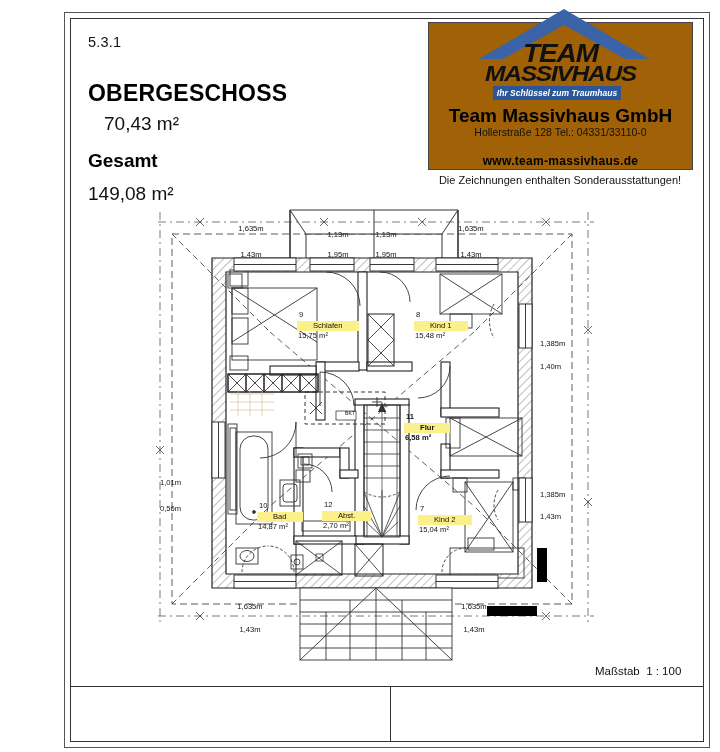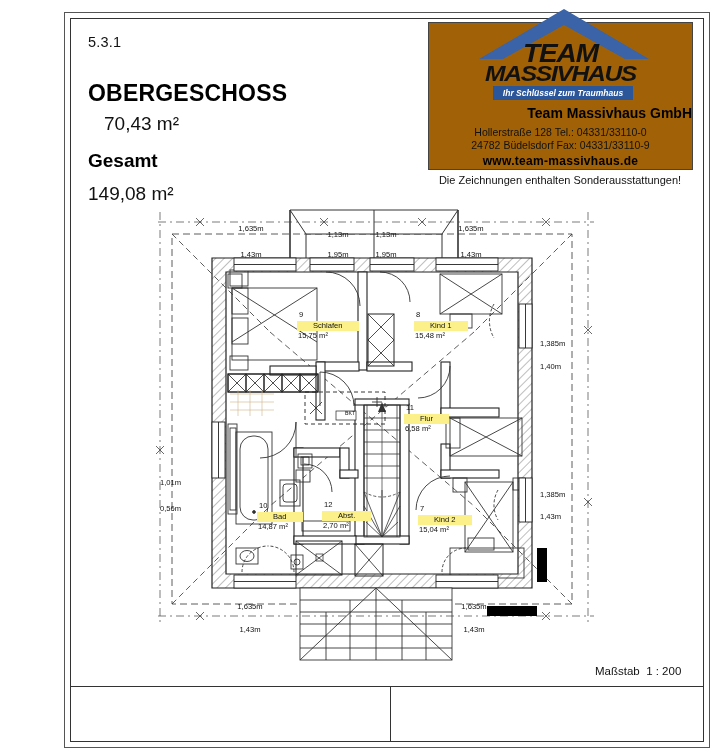--- a/index.html
+++ b/index.html
@@ -85,29 +85,29 @@
   }
   .logo-massiv {
     position: absolute; left: 0; right: 0; top: 38px;
     text-align: center;
     font-size: 22px; font-weight: bold; letter-spacing: -1.2px;
     color: #111; font-style: italic;
     transform: scaleX(1.12);
   }
   .logo-slogan {
     position: absolute; left: 64px; top: 63px;
-    width: 140px; height: 14px;
+    width: 128px; height: 14px;
     background: #2b5699;
     color: #fff; font-size: 8.5px; font-weight: bold;
     text-align: center; line-height: 14px;
     font-style: italic;
   }
   .logo-company {
     position: absolute; left: 0; right: 0; top: 82px;
-    text-align: right; font-size: 14px; font-weight: bold; color: #000;
+    text-align: center; font-size: 19px; font-weight: bold; color: #000;
   }
   .logo-addr {
     position: absolute; left: 0; right: 0;
     text-align: center; font-size: 10.5px; color: #111;
   }
   .logo-addr.l1 { top: 103px; }
   .logo-addr.l2 { top: 116px; }
   .logo-web {
     position: absolute; left: 0; right: 0; top: 131px;
     text-align: center; font-size: 12px; font-weight: bold; color: #000;
@@ -175,27 +175,26 @@
     <div class="roof">
       <svg width="170" height="54" viewBox="0 0 170 54">
         <polygon points="85,0 170,50 146,50 85,16 24,50 0,50" fill="#3a63a8"></polygon>
       </svg>
     </div>
     <div class="logo-team">TEAM</div>
     <div class="logo-massiv">MASSIVHAUS</div>
     <div class="logo-slogan">Ihr Schlüssel zum Traumhaus</div>
     <div class="logo-company">Team Massivhaus GmbH</div>
     <div class="logo-addr l1">Hollerstraße 128   Tel.: 04331/33110-0</div>
-    <div class="logo-addr l2">24782 Büdelsdorf  Fax: 04331/33110-9</div>
     <div class="logo-web">www.team-massivhaus.de</div>
   </div>
   <div class="logo-note">Die Zeichnungen enthalten Sonderausstattungen!</div>
 
   <div class="scale-text">
-    <span>Maßstab</span>&nbsp;&nbsp;<span>1 : 200</span>
+    <span>Maßstab</span>&nbsp;&nbsp;<span>1 : 100</span>
   </div>
 
   <div id="planwrap">
   <svg id="plan" width="450" height="470" viewBox="0 0 450 470">
     <defs>
       <pattern id="hatch" width="6" height="6" patternTransform="rotate(45)" patternUnits="userSpaceOnUse">
         <line x1="0" y1="0" x2="0" y2="6" stroke="#444" stroke-width="0.7"></line>
       </pattern>
       <g id="wingX">
         <rect x="0" y="0" width="18" height="18" fill="none" stroke="#222" stroke-width="1"></rect>
@@ -506,21 +505,21 @@
     <span class="nm">Schlafen</span>
     <span class="ar">15,75 m²</span>
   </div>
 
   <div class="room" style="left:414px; top:310px;">
     <span class="num">8</span>
     <span class="nm">Kind 1</span>
     <span class="ar">15,48 m²</span>
   </div>
 
-  <div class="room" style="left:404px; top:403px;">
+  <div class="room" style="left:404px; top:412px;font-weight:bold;">
     <span class="num">11</span>
     <span class="nm">Flur</span>
     <span class="ar">6,58 m²</span>
   </div>
 
   <div class="room" style="left:257px; top:460px;margin-top:41px;">
     <span class="num">10</span>
     <span class="nm">Bad</span>
     <span class="ar">14,87 m²</span>
   </div>

